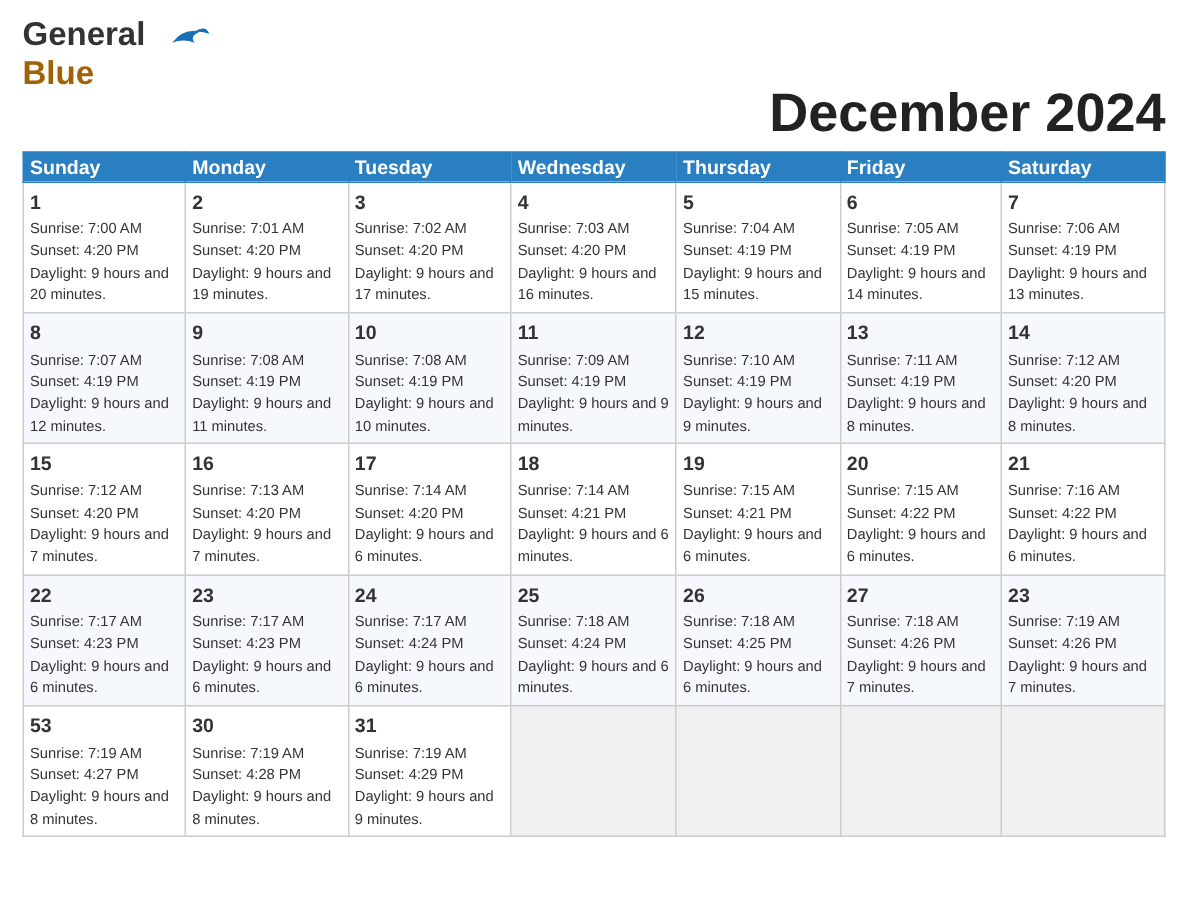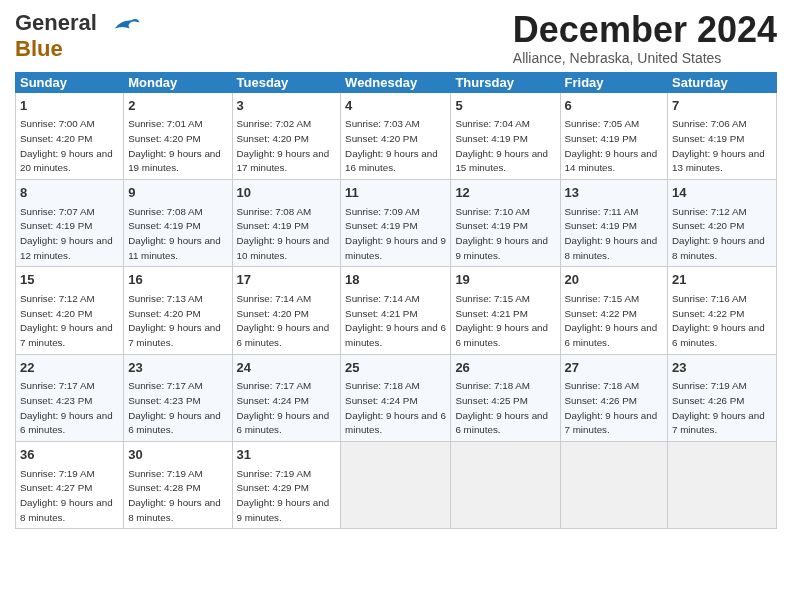--- a/index.html
+++ b/index.html
@@ -20,20 +20,22 @@
       display: flex;
       flex-direction: column;
       align-items: flex-start;
     }
     .logo-icon {
       width: 30px;
       height: 18px;
       margin-top: 2px;
     }
     .title-area {
+      text-align: right;
+      margin-top: 45px;
     }
     .main-title {
       font-size: 36px;
       font-weight: bold;
       color: #222;
       line-height: 1.1;
     }
     .subtitle {
       font-size: 14px;
       color: #555;
@@ -96,21 +98,20 @@
       <span class="logo-black">General</span>
       <svg class="logo-icon" viewBox="0 0 40 24" xmlns="http://www.w3.org/2000/svg">
         <path d="M5 18 Q15 5 30 8 Q20 12 25 18 Q15 14 5 18Z" fill="#1a6fb5"></path>
         <path d="M25 8 Q35 2 38 10 Q32 8 25 8Z" fill="#1a6fb5"></path>
       </svg>
     </div>
     <span class="logo-blue">Blue</span>
   </div>
   <div class="title-area">
     <div class="main-title">December 2024</div>
-    <div class="subtitle">Alliance, Nebraska, United States</div>
   </div>
 </div>
 
 <table class="calendar">
   <thead>
     <tr>
     <th>Sunday</th>
         <th>Monday</th>
         <th>Tuesday</th>
         <th>Wednesday</th>
@@ -150,21 +151,21 @@
       <tr>
         <td><span class="day-number">22</span><span class="day-info">Sunrise: 7:17 AM<br>Sunset: 4:23 PM<br>Daylight: 9 hours and 6 minutes.</span></td>
         <td><span class="day-number">23</span><span class="day-info">Sunrise: 7:17 AM<br>Sunset: 4:23 PM<br>Daylight: 9 hours and 6 minutes.</span></td>
         <td><span class="day-number">24</span><span class="day-info">Sunrise: 7:17 AM<br>Sunset: 4:24 PM<br>Daylight: 9 hours and 6 minutes.</span></td>
         <td><span class="day-number">25</span><span class="day-info">Sunrise: 7:18 AM<br>Sunset: 4:24 PM<br>Daylight: 9 hours and 6 minutes.</span></td>
         <td><span class="day-number">26</span><span class="day-info">Sunrise: 7:18 AM<br>Sunset: 4:25 PM<br>Daylight: 9 hours and 6 minutes.</span></td>
         <td><span class="day-number">27</span><span class="day-info">Sunrise: 7:18 AM<br>Sunset: 4:26 PM<br>Daylight: 9 hours and 7 minutes.</span></td>
         <td><span class="day-number">23</span><span class="day-info">Sunrise: 7:19 AM<br>Sunset: 4:26 PM<br>Daylight: 9 hours and 7 minutes.</span></td>
       </tr>
       <tr>
-        <td><span class="day-number">36</span><span class="day-info">Sunrise: 7:19 AM<br>Sunset: 4:27 PM<br>Daylight: 9 hours and 8 minutes.</span></td>
+        <td><span class="day-number">53</span><span class="day-info">Sunrise: 7:19 AM<br>Sunset: 4:27 PM<br>Daylight: 9 hours and 8 minutes.</span></td>
         <td><span class="day-number">30</span><span class="day-info">Sunrise: 7:19 AM<br>Sunset: 4:28 PM<br>Daylight: 9 hours and 8 minutes.</span></td>
         <td><span class="day-number">31</span><span class="day-info">Sunrise: 7:19 AM<br>Sunset: 4:29 PM<br>Daylight: 9 hours and 9 minutes.</span></td>
         <td class="empty-cell"></td>
         <td class="empty-cell"></td>
         <td class="empty-cell"></td>
         <td class="empty-cell"></td>
       </tr>
     </tbody>
 </table>
 

